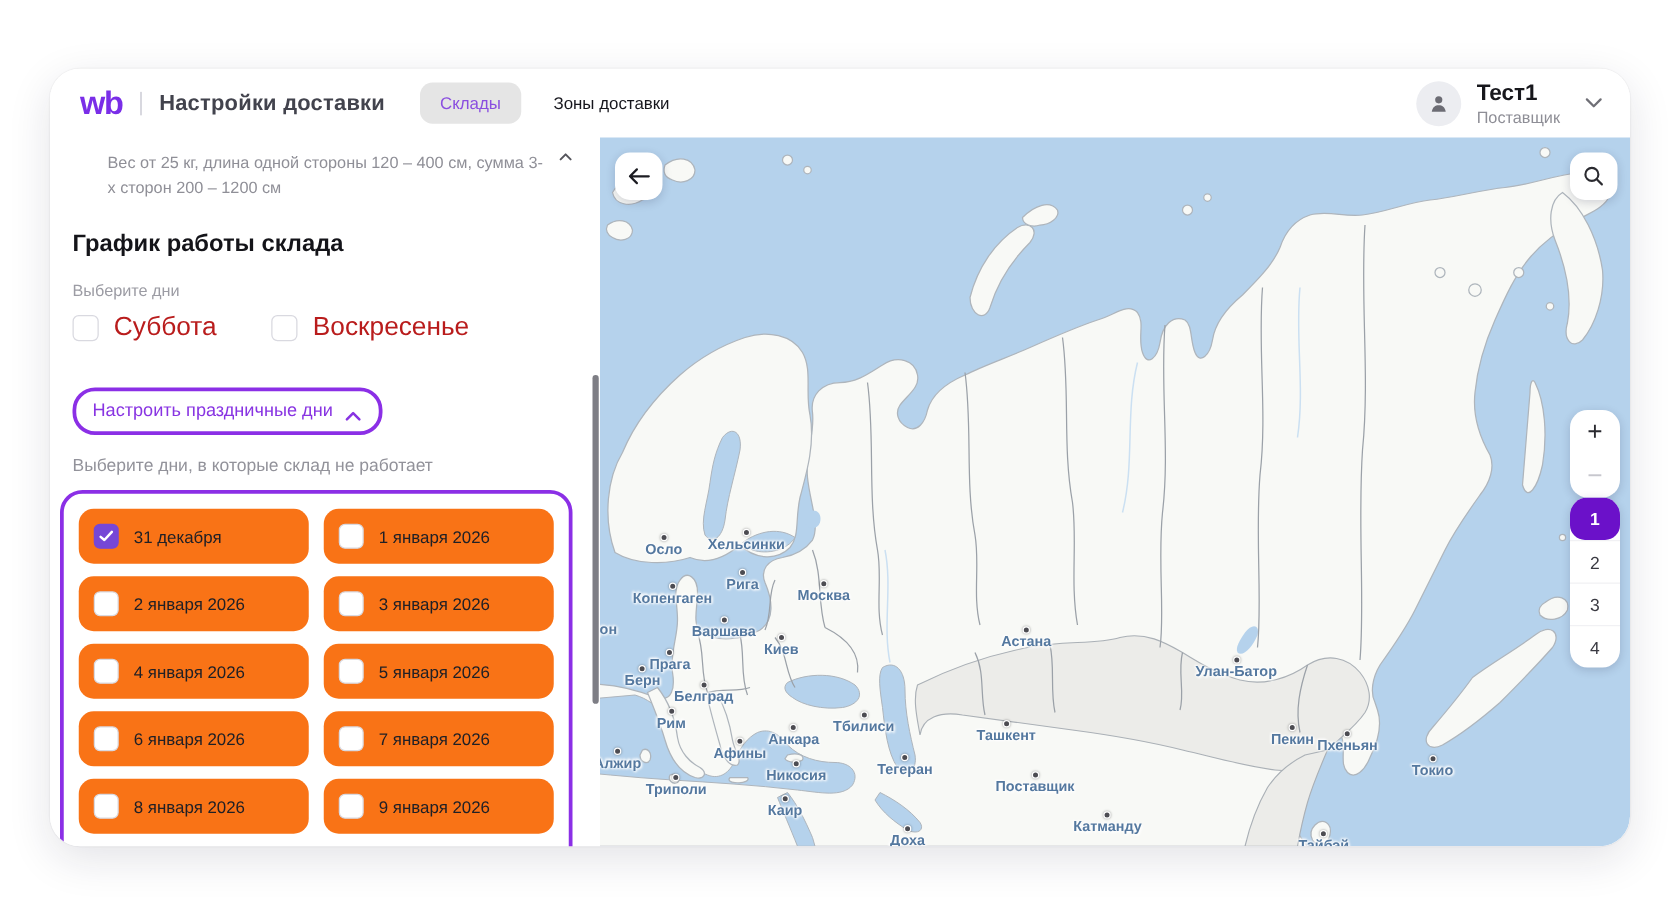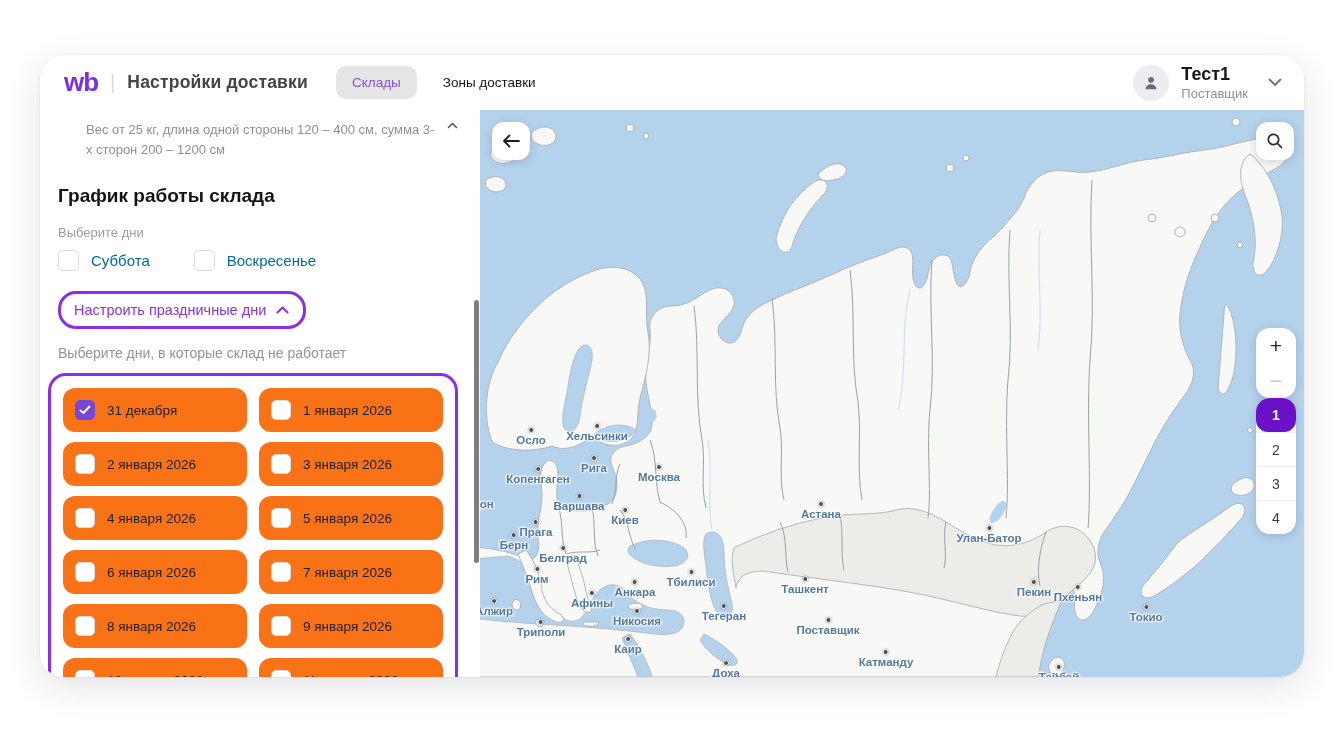--- a/index.html
+++ b/index.html
@@ -30,22 +30,22 @@
   .dims-note { position:relative; font-size:13px; line-height:1.5; color:#8f8f97; padding:4px 24px 0 28px; }
   .dims-chev { position:absolute; right:2px; top:6px; }
   .sched-title { font-size:19px; font-weight:700; color:#141419; margin:26px 0 0 0; }
   .small-label { font-size:13px; color:#9c9ca4; margin:18px 0 10px 0; }
   .weekend-row { display:flex; align-items:center; gap:44px; }
   .cb-item { display:flex; align-items:center; gap:12px; cursor:pointer; }
   .cb-box { width:21px; height:21px; border-radius:5px; background:#fff; border:1.5px solid #d9d9e0; flex:0 0 21px; display:flex; align-items:center; justify-content:center; }
   .cb-box svg { display:none; width:12px; height:10px; }
   .cb-item.checked .cb-box { background:#7647D6; border-color:#7647D6; }
   .cb-item.checked .cb-box svg { display:block; }
-  .cb-label { font-size:15px; color:#0369a1; }
-  .holiday-btn { display:inline-flex; align-items:center; gap:10px; margin-top:20px;
+  .cb-label { font-size:21px; color:#b91c1c; }
+  .holiday-btn { display:inline-flex; align-items:flex-end; gap:10px; margin-top:36px;
     border:3px solid #8B2FE6; border-radius:18px; padding:8px 14px 8px 13px; background:#fff; cursor:pointer; }
   .holiday-btn span { font-size:14.5px; color:#8834e2; }
   .hint { font-size:14px; color:#92929a; margin:16px 0 12px 0; }
   .holiday-box { border:3px solid #8B2FE6; border-radius:18px; padding:12px; margin-left:-10px; margin-right:2px;
     display:grid; grid-template-columns:1fr 1fr; gap:10px 12px; }
   .day-card { background:#f97316; border-radius:12px; padding:0 12px; height:44px; display:flex; align-items:center; gap:12px; cursor:pointer; }
   .day-card .cb-box { width:20px; height:20px; flex-basis:20px; }
   .day-card .cb-label { font-size:13.5px; color:#202026; font-weight:400; }
   .scroll-thumb { position:absolute; right:1px; top:190px; width:5px; height:263px; border-radius:3px; background:#7e7e85; }
 

